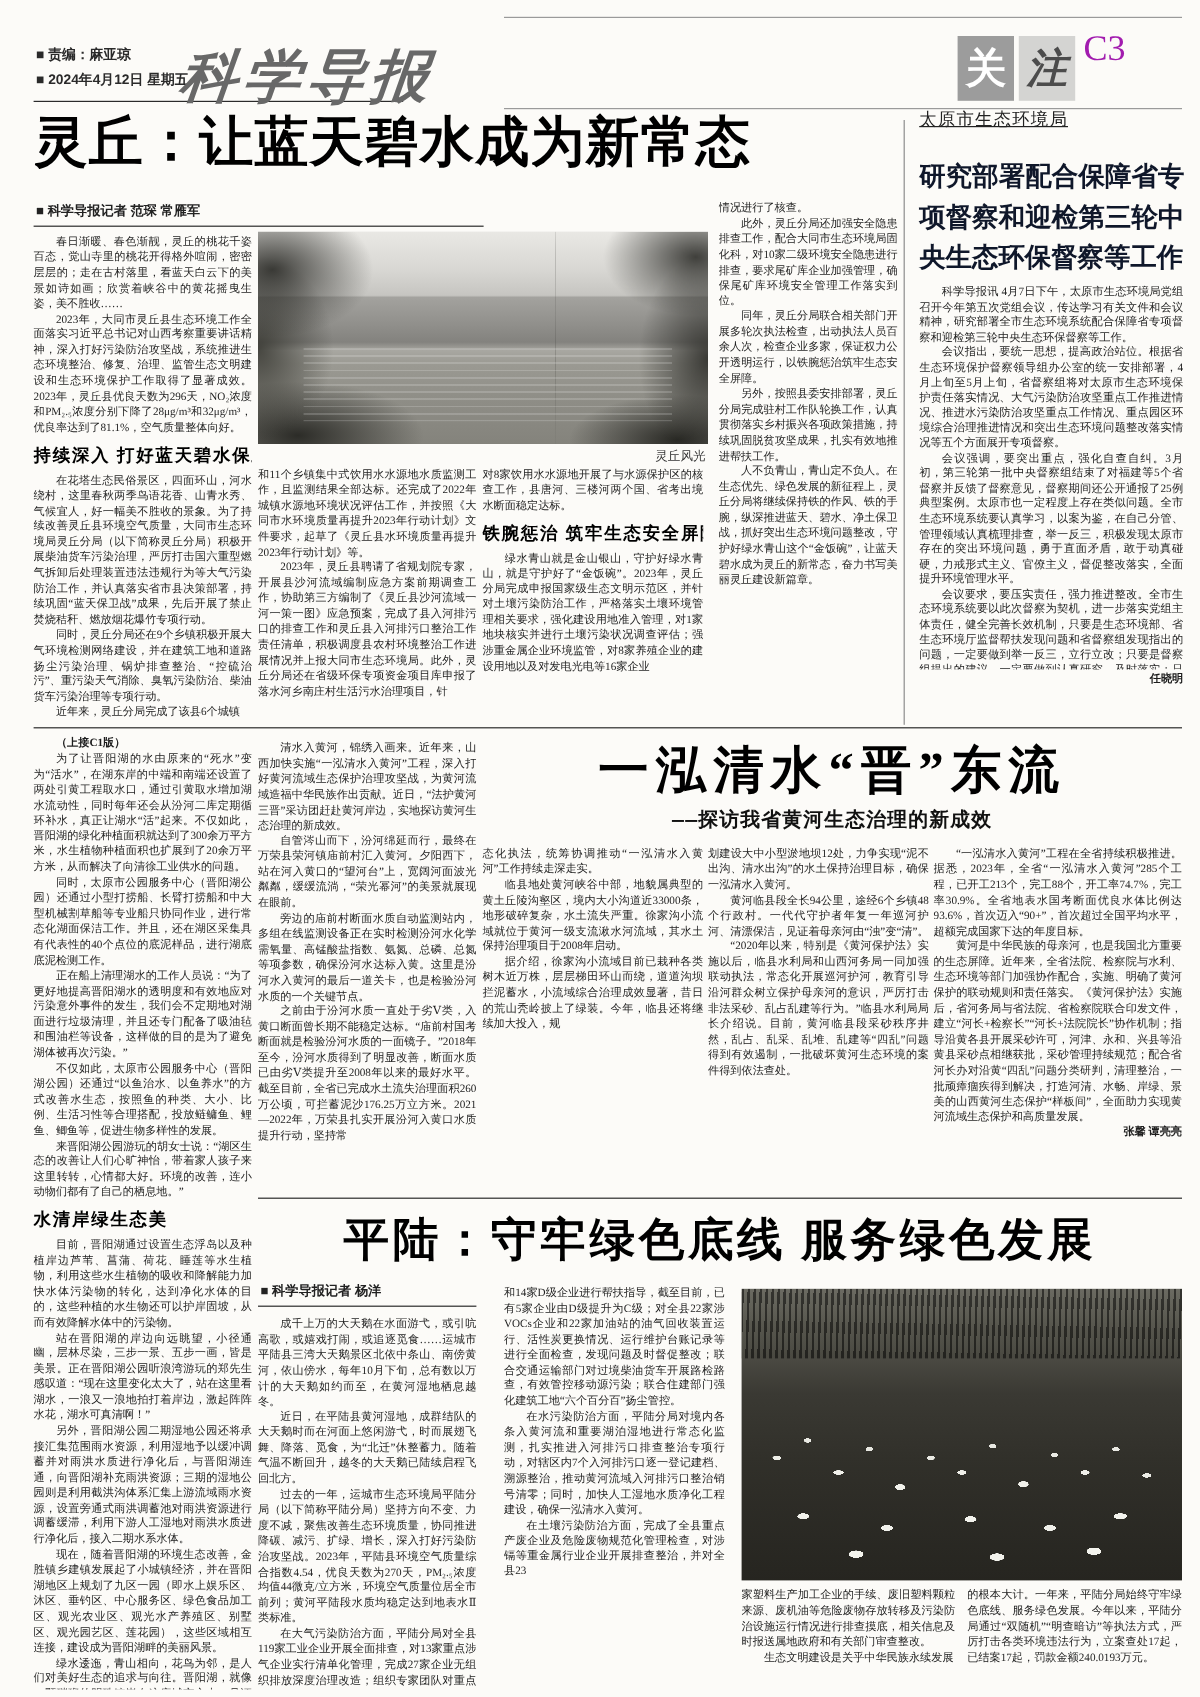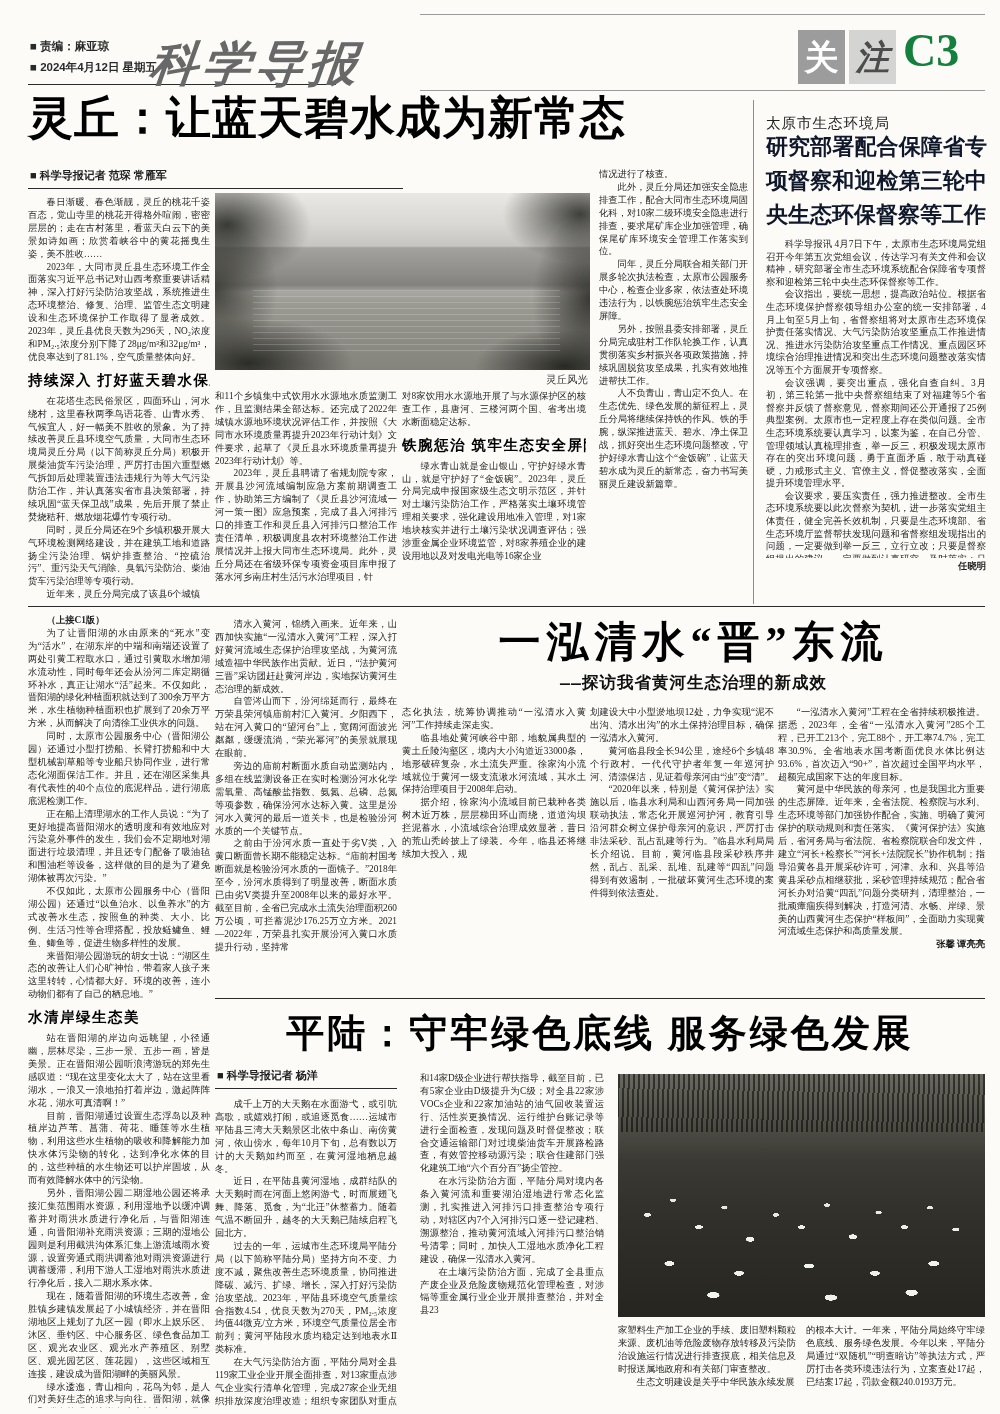--- a/index.html
+++ b/index.html
@@ -15,21 +15,21 @@
   .vrule{background:#8d8d8d;width:1px;}
 
   
   .ed-line{font-family:"Liberation Sans","DejaVu Sans",sans-serif;font-size:11.5px;font-weight:bold;line-height:21px;color:#2a2a2a;white-space:nowrap;}
   .masthead{font-family:"Liberation Serif","DejaVu Serif",serif;font-weight:bold;font-style:italic;
     font-size:48px;color:#686868;letter-spacing:5px;transform:skewX(-6deg);white-space:nowrap;}
   .secbox{width:47px;height:54px;text-align:center;line-height:54px;
     font-family:"Liberation Sans","DejaVu Sans",sans-serif;font-weight:bold;font-size:34px;}
   .secbox.dark{background:#9c9c9c;color:#fff;}
   .secbox.lite{background:#d4d4d2;color:#4c4c4c;font-style:italic;}
-  .pageno{font-family:"Liberation Serif","DejaVu Serif",serif;font-weight:700;font-size:46px;color:#15803d;}
+  .pageno{font-family:"Liberation Serif","DejaVu Serif",serif;font-weight:400;font-size:30px;color:#a21caf;}
 
   
   .h-main{font-family:"Liberation Sans","DejaVu Sans",sans-serif;font-weight:900;font-size:45px;
     letter-spacing:1px;color:#000;white-space:nowrap;}
   .h-right{font-family:"Liberation Serif","DejaVu Serif",serif;font-weight:900;font-size:22px;
     line-height:34px;color:#0f172a;text-align:justify;}
   .kicker{font-family:"Liberation Sans","DejaVu Sans",sans-serif;font-size:14.5px;color:#222;letter-spacing:1px;}
   .h-song{font-family:"Liberation Serif","DejaVu Serif",serif;font-weight:900;color:#000;text-align:center;white-space:nowrap;}
   .h-mid{font-size:42px;letter-spacing:6px;}
   .h-bot{font-size:38px;letter-spacing:3px;}
@@ -141,49 +141,49 @@
 
 <div class="abs col" style="left:402px;top:390px;width:184px;height:212px;">
   <p class="cont">对8家饮用水水源地开展了与水源保护区的核查工作，县唐河、三楼河两个国、省考出境水断面稳定达标。</p>
   <div class="subhead">铁腕惩治 筑牢生态安全屏障</div>
   <p>绿水青山就是金山银山，守护好绿水青山，就是守护好了“金饭碗”。2023年，灵丘分局完成申报国家级生态文明示范区，并针对土壤污染防治工作，严格落实土壤环境管理相关要求，强化建设用地准入管理，对1家地块核实并进行土壤污染状况调查评估；强涉重金属企业环境监管，对8家养殖企业的建设用地以及对发电光电等16家企业</p>
 </div>
 
 <div class="abs col" style="left:599px;top:168px;width:149px;height:436px;">
   <p class="cont">情况进行了核查。</p>
   <p>此外，灵丘分局还加强安全隐患排查工作，配合大同市生态环境局固化科，对10家二级环境安全隐患进行排查，要求尾矿库企业加强管理，确保尾矿库环境安全管理工作落实到位。</p>
-  <p>同年，灵丘分局联合相关部门开展多轮次执法检查，太原市公园服务中心，检查企业多家，依法查处环境违法行为，以铁腕惩治筑牢生态安全屏障。</p>
+  <p>同年，灵丘分局联合相关部门开展多轮次执法检查，出动执法人员百余人次，检查企业多家，保证权力公开透明运行，以铁腕惩治筑牢生态安全屏障。</p>
   <p>另外，按照县委安排部署，灵丘分局完成驻村工作队轮换工作，认真贯彻落实乡村振兴各项政策措施，持续巩固脱贫攻坚成果，扎实有效地推进帮扶工作。</p>
   <p>人不负青山，青山定不负人。在生态优先、绿色发展的新征程上，灵丘分局将继续保持铁的作风、铁的手腕，纵深推进蓝天、碧水、净土保卫战，抓好突出生态环境问题整改，守护好绿水青山这个“金饭碗”，让蓝天碧水成为灵丘的新常态，奋力书写美丽灵丘建设新篇章。</p>
 </div>
 
 <div class="abs vrule" style="left:753px;top:100px;height:504px;"></div>
 
-<div class="abs kicker" style="left:766px;top:114px;">太原市生态环境局</div>
+<div class="abs kicker" style="left:766px;top:90px;text-decoration:underline;">太原市生态环境局</div>
 <div class="abs h-right" style="left:766px;top:130px;width:221px;">研究部署配合保障省专项督察和迎检第三轮中央生态环保督察等工作</div>
 <div class="abs col" style="left:766px;top:238px;width:220px;height:320px;font-size:9.4px;line-height:12.6px;">
   <p>科学导报讯 4月7日下午，太原市生态环境局党组召开今年第五次党组会议，传达学习有关文件和会议精神，研究部署全市生态环境系统配合保障省专项督察和迎检第三轮中央生态环保督察等工作。</p>
   <p>会议指出，要统一思想，提高政治站位。根据省生态环境保护督察领导组办公室的统一安排部署，4月上旬至5月上旬，省督察组将对太原市生态环境保护责任落实情况、大气污染防治攻坚重点工作推进情况、推进水污染防治攻坚重点工作情况、重点园区环境综合治理推进情况和突出生态环境问题整改落实情况等五个方面展开专项督察。</p>
   <p>会议强调，要突出重点，强化自查自纠。3月初，第三轮第一批中央督察组结束了对福建等5个省督察并反馈了督察意见，督察期间还公开通报了25例典型案例。太原市也一定程度上存在类似问题。全市生态环境系统要认真学习，以案为鉴，在自己分管、管理领域认真梳理排查，举一反三，积极发现太原市存在的突出环境问题，勇于直面矛盾，敢于动真碰硬，力戒形式主义、官僚主义，督促整改落实，全面提升环境管理水平。</p>
   <p>会议要求，要压实责任，强力推进整改。全市生态环境系统要以此次督察为契机，进一步落实党组主体责任，健全完善长效机制，只要是生态环境部、省生态环境厅监督帮扶发现问题和省督察组发现指出的问题，一定要做到举一反三，立行立改；只要是督察组提出的建议，一定要做到认真研究，及时落实；只要是督察组交办的事项，一定做到全力以赴，按时完成。通过问题整改，进一步推进太原市“退倒十”“一泓清水入黄河”等各项攻坚任务的落实。</p>
 </div>
 <div class="abs col sig" style="left:766px;top:560px;width:220px;height:14px;">任晓明</div>
 
 <div class="abs rule" style="left:28px;top:606px;width:957px;"></div>
 
 <div class="abs col" style="left:28px;top:614px;width:182px;height:794px;">
   <p class="lead-label">（上接C1版）</p>
   <p>为了让晋阳湖的水由原来的“死水”变为“活水”，在湖东岸的中端和南端还设置了两处引黄工程取水口，通过引黄取水增加湖水流动性，同时每年还会从汾河二库定期循环补水，真正让湖水“活”起来。不仅如此，晋阳湖的绿化种植面积就达到了300余万平方米，水生植物种植面积也扩展到了20余万平方米，从而解决了向清徐工业供水的问题。</p>
   <p>同时，太原市公园服务中心（晋阳湖公园）还通过小型打捞船、长臂打捞船和中大型机械割草船等专业船只协同作业，进行常态化湖面保洁工作。并且，还在湖区采集具有代表性的40个点位的底泥样品，进行湖底底泥检测工作。</p>
   <p>正在船上清理湖水的工作人员说：“为了更好地提高晋阳湖水的透明度和有效地应对污染意外事件的发生，我们会不定期地对湖面进行垃圾清理，并且还专门配备了吸油毡和围油栏等设备，这样做的目的是为了避免湖体被再次污染。”</p>
   <p>不仅如此，太原市公园服务中心（晋阳湖公园）还通过“以鱼治水、以鱼养水”的方式改善水生态，按照鱼的种类、大小、比例、生活习性等合理搭配，投放鲢鳙鱼、鲤鱼、鲫鱼等，促进生物多样性的发展。</p>
   <p>来晋阳湖公园游玩的胡女士说：“湖区生态的改善让人们心旷神怡，带着家人孩子来这里转转，心情都大好。环境的改善，连小动物们都有了自己的栖息地。”</p>
   <div class="subhead">水清岸绿生态美</div>
+  <p>目前，晋阳湖通过设置生态浮岛以及种植岸边芦苇、菖蒲、荷花、睡莲等水生植物，利用这些水生植物的吸收和降解能力加快水体污染物的转化，达到净化水体的目的，这些种植的水生物还可以护岸固坡，从而有效降解水体中的污染物。</p>
   <p>站在晋阳湖的岸边向远眺望，小径通幽，层林尽染，三步一景、五步一画，皆是美景。正在晋阳湖公园听浪湾游玩的郑先生感叹道：“现在这里变化太大了，站在这里看湖水，一浪又一浪地拍打着岸边，激起阵阵水花，湖水可真清啊！”</p>
-  <p>目前，晋阳湖通过设置生态浮岛以及种植岸边芦苇、菖蒲、荷花、睡莲等水生植物，利用这些水生植物的吸收和降解能力加快水体污染物的转化，达到净化水体的目的，这些种植的水生物还可以护岸固坡，从而有效降解水体中的污染物。</p>
   <p>另外，晋阳湖公园二期湿地公园还将承接汇集范围雨水资源，利用湿地予以缓冲调蓄并对雨洪水质进行净化后，与晋阳湖连通，向晋阳湖补充雨洪资源；三期的湿地公园则是利用截洪沟体系汇集上游流域雨水资源，设置旁通式雨洪调蓄池对雨洪资源进行调蓄缓滞，利用下游人工湿地对雨洪水质进行净化后，接入二期水系水体。</p>
   <p>现在，随着晋阳湖的环境生态改善，金胜镇乡建镇发展起了小城镇经济，并在晋阳湖地区上规划了九区一园（即水上娱乐区、沐区、垂钓区、中心服务区、绿色食品加工区、观光农业区、观光水产养殖区、别墅区、观光园艺区、莲花园），这些区域相互连接，建设成为晋阳湖畔的美丽风景。</p>
   <p>绿水逶迤，青山相向，花鸟为邻，是人们对美好生态的追求与向往。晋阳湖，就像一颗璀璨的明珠镶嵌在这座城市之中，见证着太原绿色发展的华丽蜕变……</p>
 </div>
 
 <div class="abs h-song h-mid" style="left:402px;top:614px;width:583px;">一泓清水“晋”东流</div>
 <div class="abs subtitle" style="left:402px;top:672px;width:583px;">——探访我省黄河生态治理的新成效</div>
 
 <div class="abs col" style="left:215px;top:618px;width:182px;height:374px;">
   <p>清水入黄河，锦绣入画来。近年来，山西加快实施“一泓清水入黄河”工程，深入打好黄河流域生态保护治理攻坚战，为黄河流域造福中华民族作出贡献。近日，“法护黄河三晋”采访团赶赴黄河岸边，实地探访黄河生态治理的新成效。</p>

